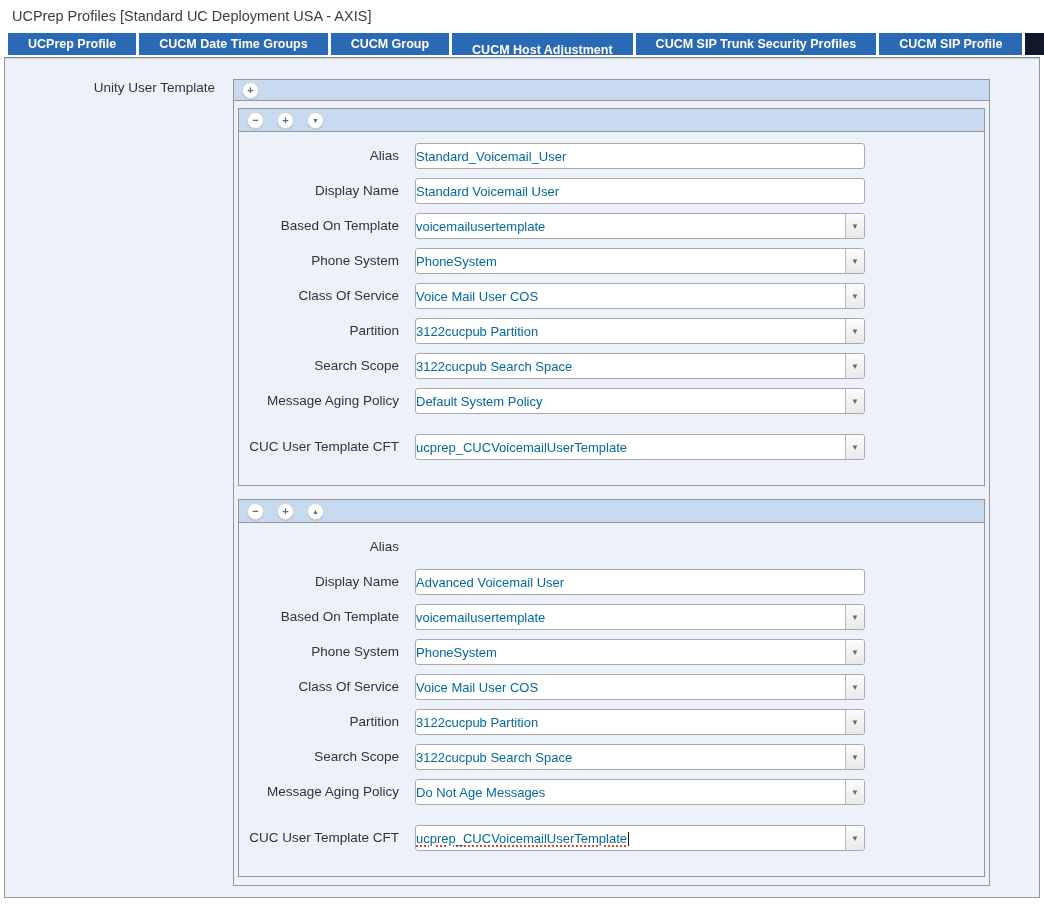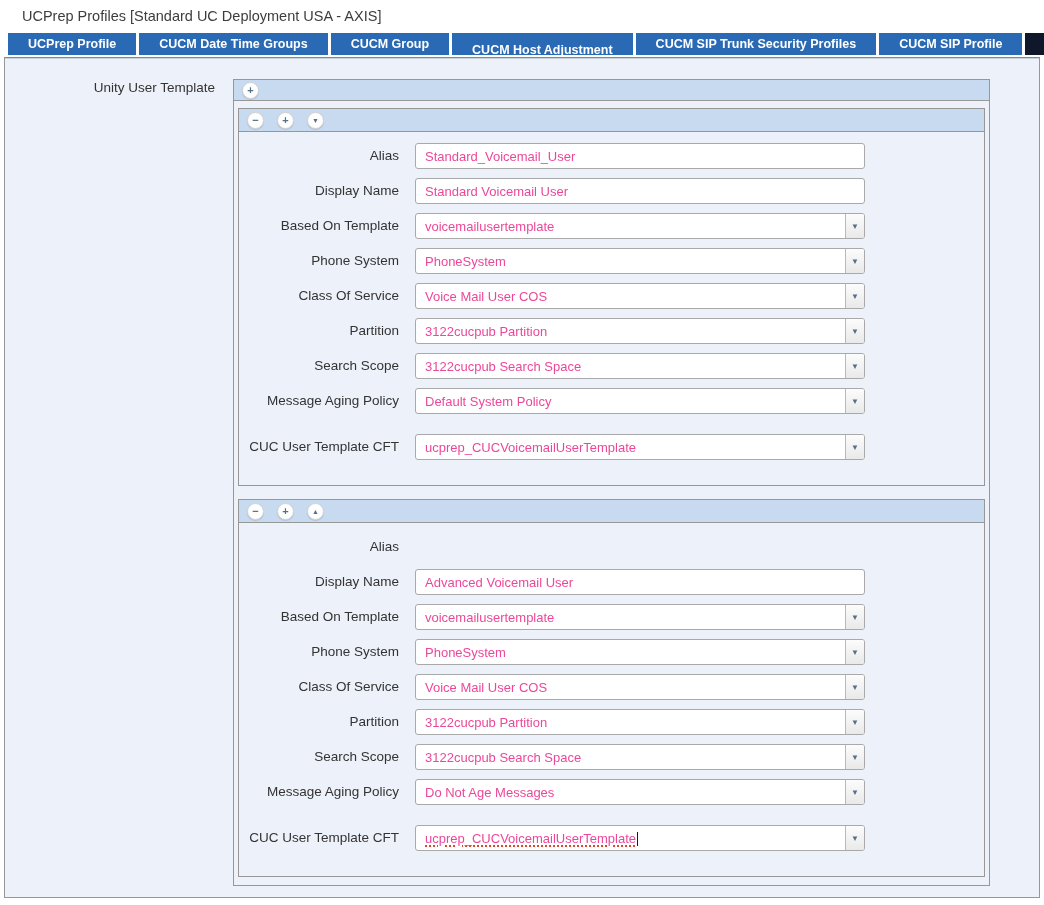--- a/index.html
+++ b/index.html
@@ -1,21 +1,21 @@
 <!DOCTYPE html>
 <html><head>
 <meta charset="utf-8">
 <style>
   * { box-sizing: border-box; margin: 0; padding: 0; }
   html, body { width: 1044px; height: 905px; background: #ffffff; }
   body { font-family: "Liberation Sans", "DejaVu Sans", sans-serif; color: #333; overflow: hidden; }
 
   
   .titlebar { height: 31px; display: flex; align-items: stretch; background: #fff; }
-  .titlebar .title { font-size: 14.5px; color: #3d3d3d; align-self: center; padding-left: 12px; white-space: nowrap; margin-left: 10px; }
+  .titlebar .title { font-size: 14.5px; color: #3d3d3d; align-self: center; padding-left: 12px; white-space: nowrap; }
   .titlebar .spacer { flex: 1; }
   .top-btn { display: flex; align-items: center; gap: 6px; padding: 0 15px; border-left: 1px solid #e2e2e2;
              font-size: 13.5px; color: #1c1c1c; cursor: pointer; white-space: nowrap; }
   .top-btn .caret { font-size: 10px; color: #333; line-height: 1; }
 
   
   .tabbar { height: 26px; background: #fff; display: flex; align-items: flex-start; padding: 2px 0 0 8px; gap: 3px; }
   .tab { height: 22px; display: flex; align-items: center; gap: 7px; padding: 0 20px;
          background: #2a6ab4; color: #fff; font-size: 12.5px; font-weight: bold; cursor: pointer; white-space: nowrap; }
   .tab.active { background: #0f172a; color: #5c7ca0; font-weight: normal; }
@@ -43,21 +43,21 @@
 
   .sec-body { padding: 11px 0 14px 0; }
   .field-row { display: flex; align-items: center; min-height: 26px; margin-bottom: 9px; }
   .field-row.tall { min-height: 48px; }
   .field-row:last-child { margin-bottom: 0; }
   .flabel { width: 160px; text-align: right; font-size: 13.5px; color: #333; line-height: 1.6; flex: none; }
   .fctrl { margin-left: 16px; width: 450px; height: 26px; flex: none; }
 
   .text-input, .select-box { width: 100%; height: 26px; background: #fff; border: 1px solid #a9a9a9;
                              border-radius: 3px; display: flex; align-items: center; overflow: hidden; }
-  .input-value { padding-left: 9px; font-size: 13px; color: #ec4899; white-space: nowrap; flex: 1; }
+  .input-value { font-size: 13px; color: #0369a1; white-space: nowrap; flex: 1; }
   .select-arrow { width: 19px; align-self: stretch; border-left: 1px solid #b9b9b9; flex: none;
                   background: linear-gradient(#fcfcfc, #e9e9e9); display: flex; align-items: center; justify-content: center;
                   color: #56708a; font-size: 8px; }
   .spell { text-decoration-line: underline; text-decoration-style: dotted; text-decoration-color: #e0452e;
            text-decoration-thickness: 1.5px; text-underline-offset: 3px; }
   .caret-bar { display: inline-block; width: 1px; height: 14px; background: #1a1a1a; vertical-align: text-bottom; margin-left: 1px; }
 </style>
 </head>
 <body>
 

